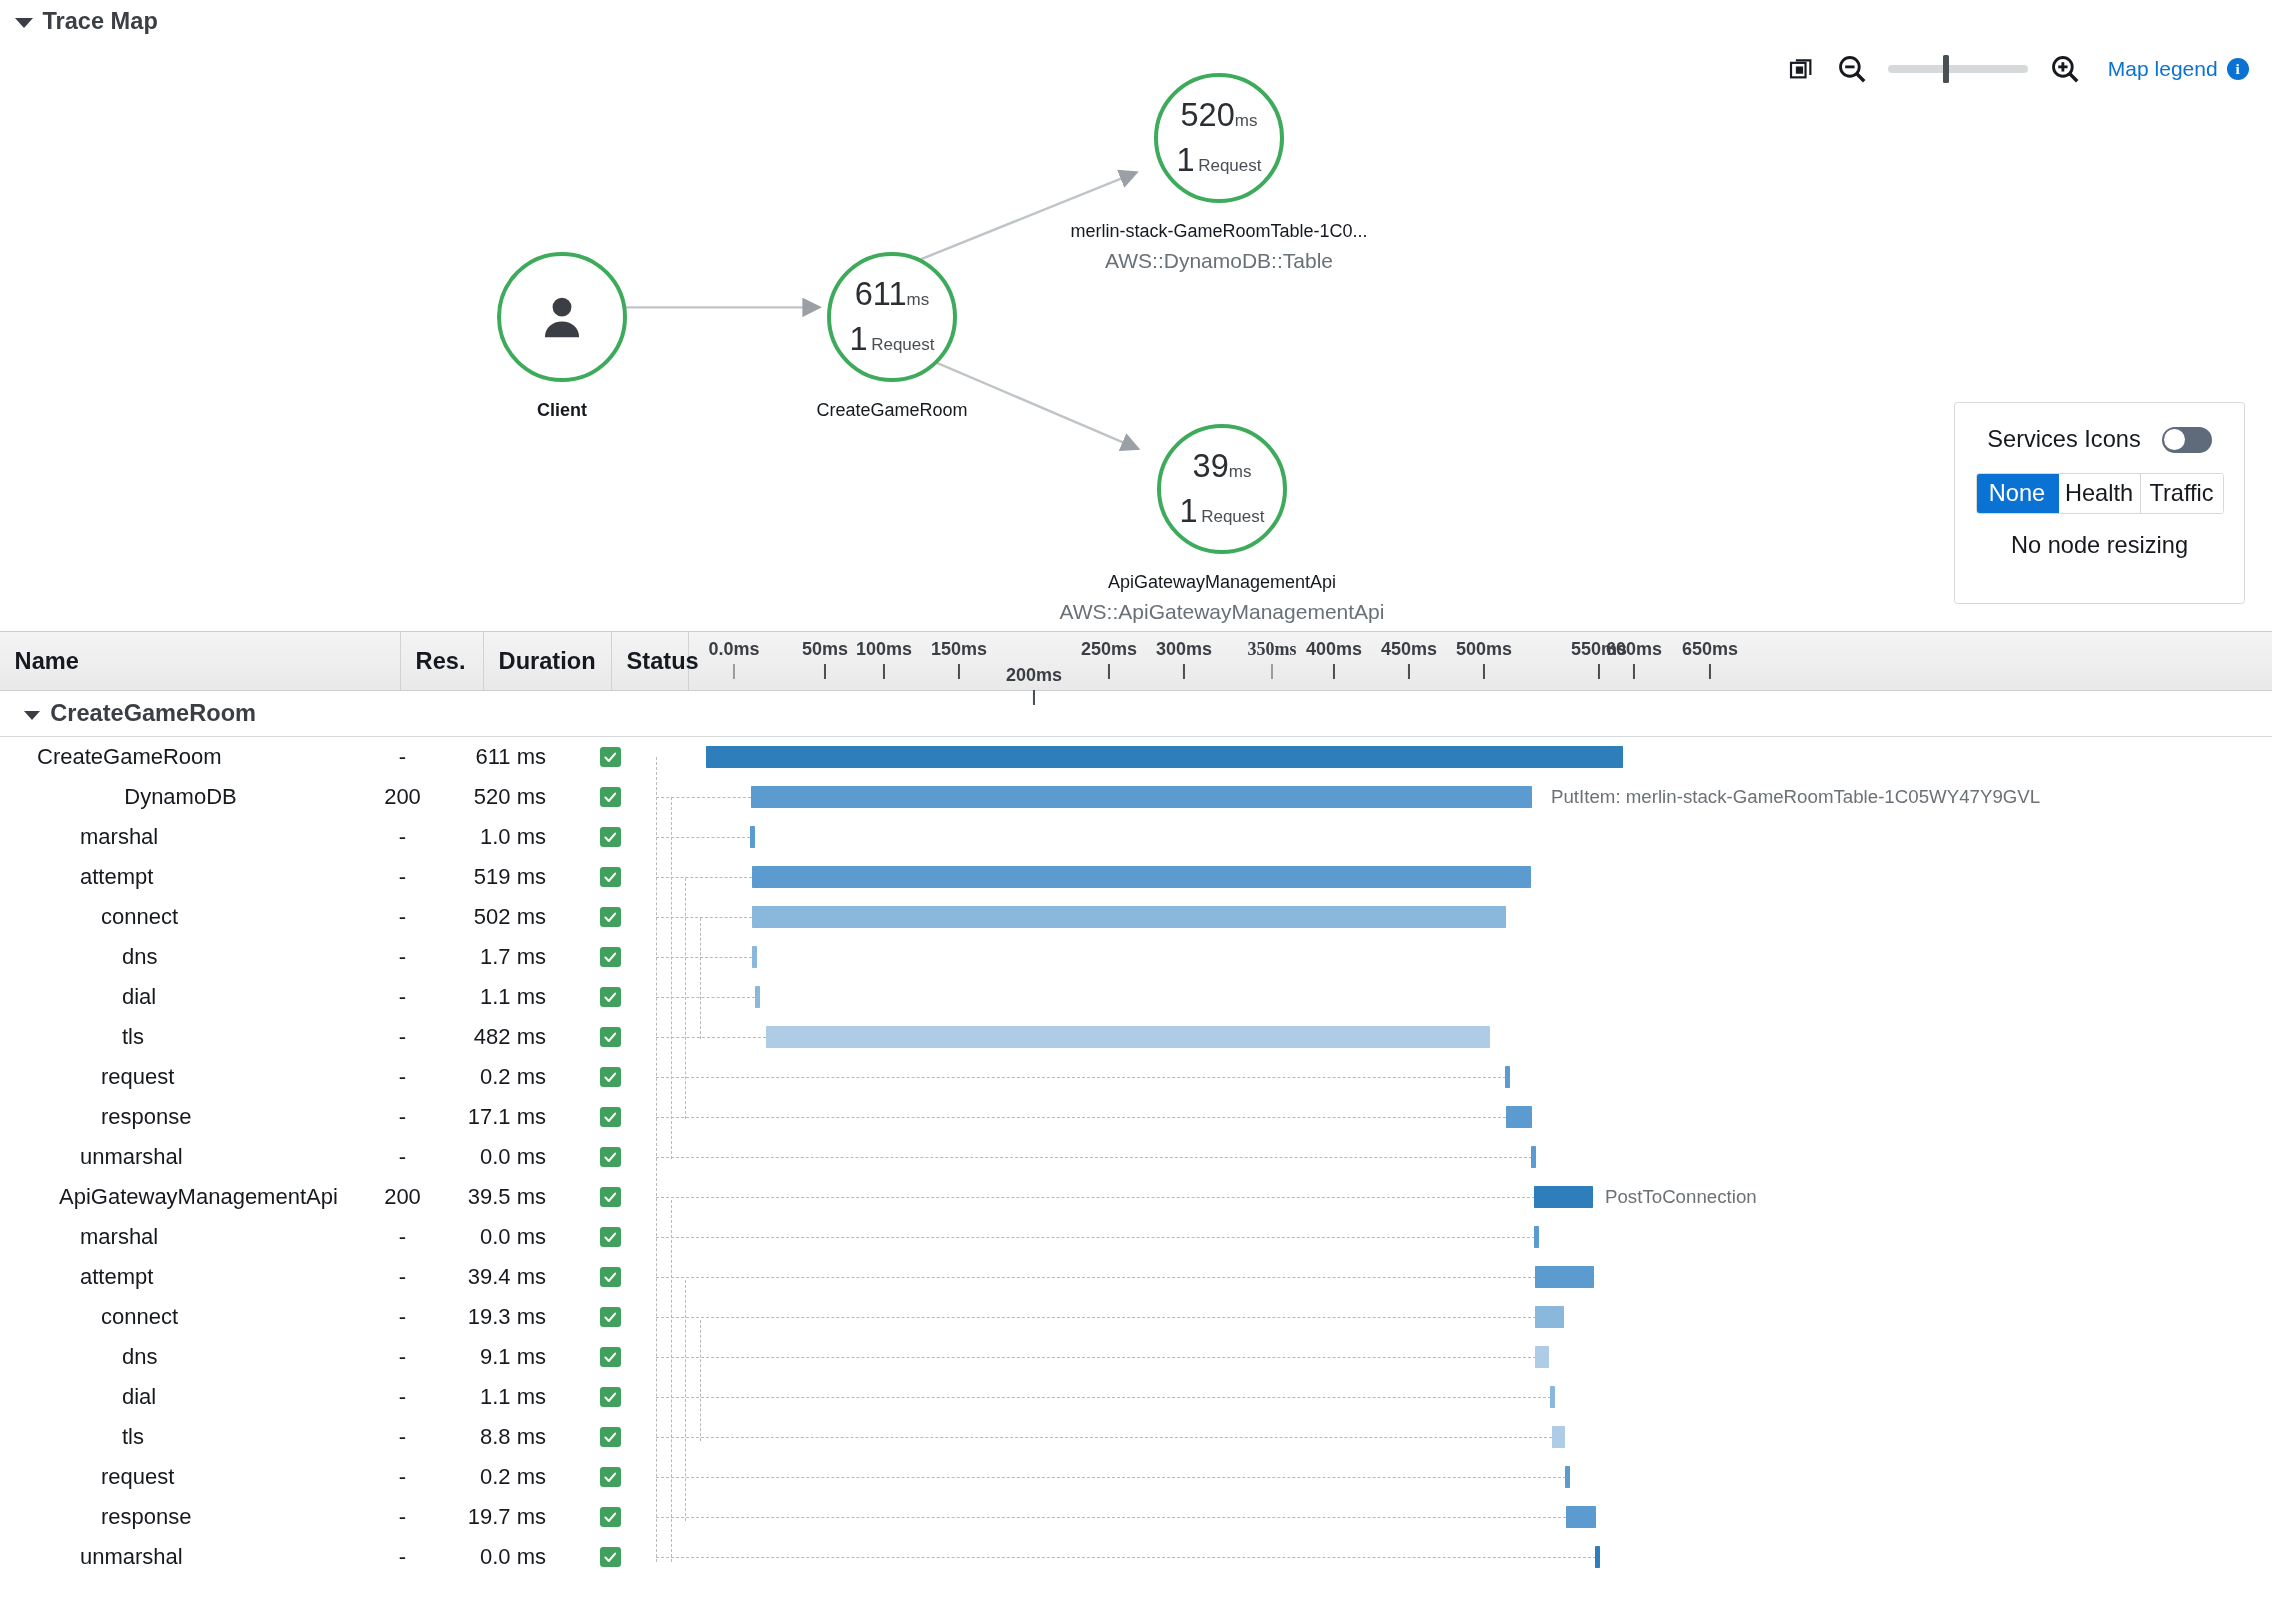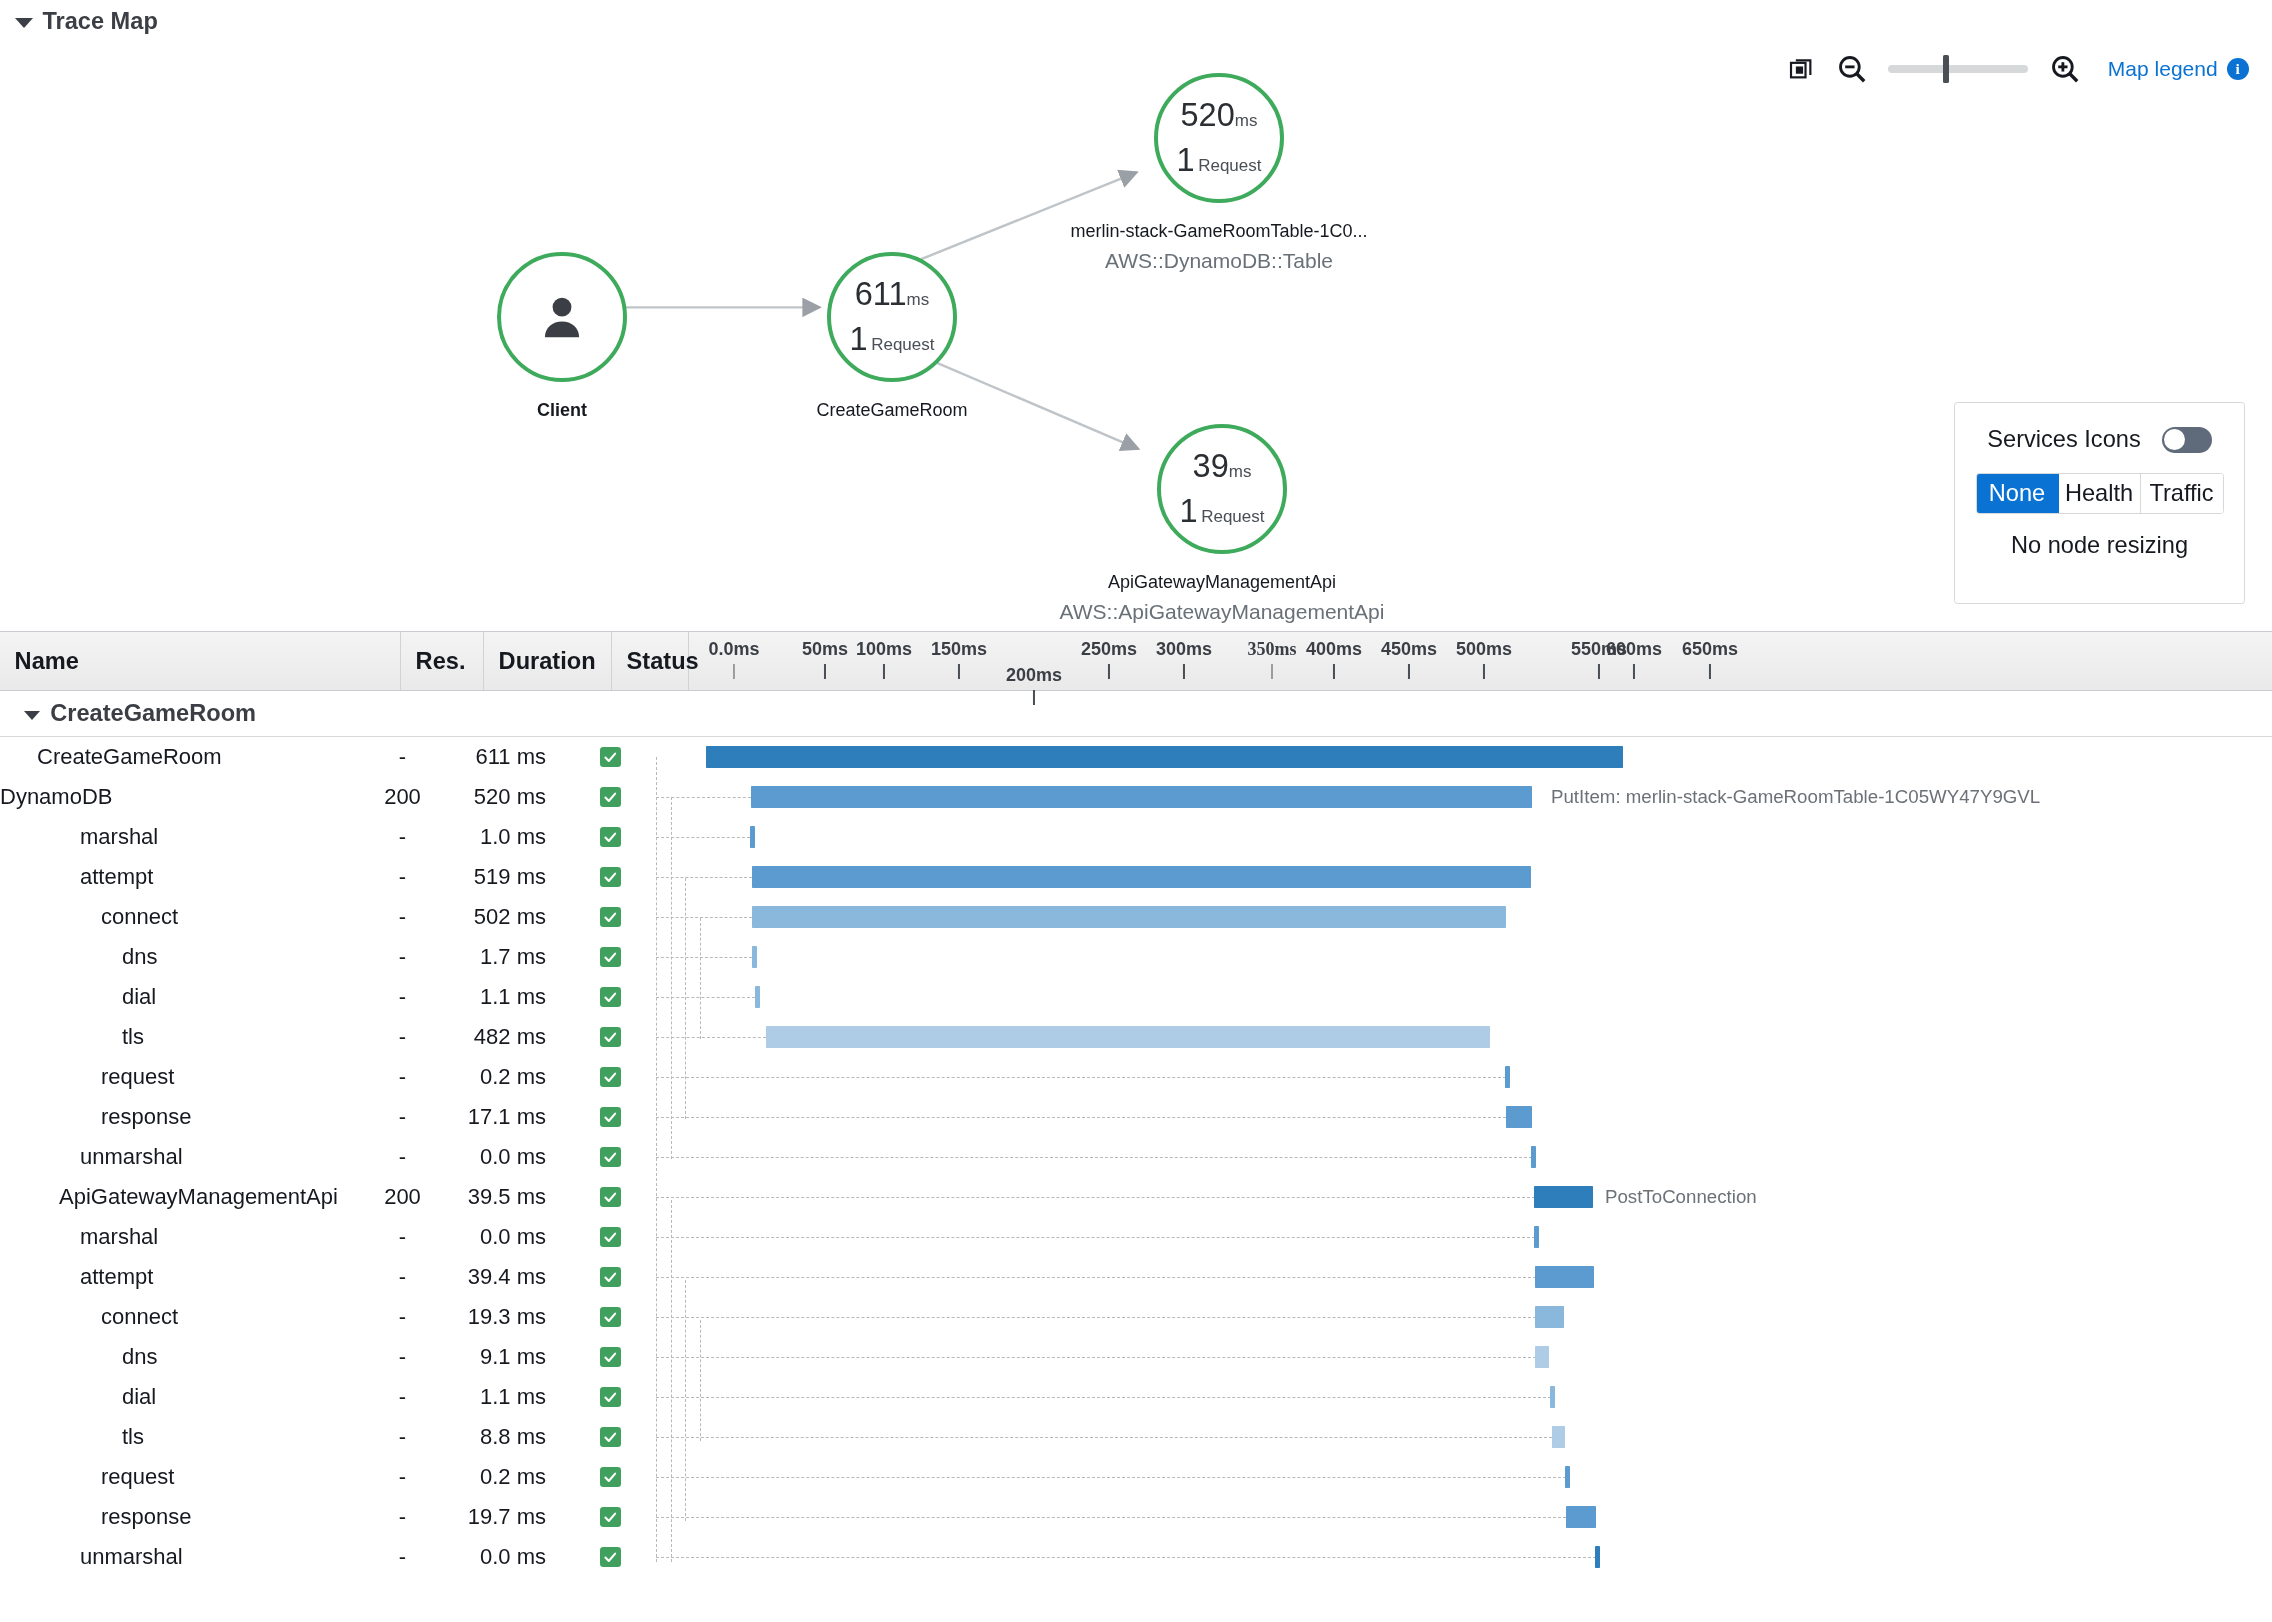--- a/index.html
+++ b/index.html
@@ -369,21 +369,21 @@
             <svg width="14.6" height="14.6" viewBox="0 0 24 24">
               <polyline points="4,12.5 9.5,18 20,6" fill="none" stroke="#fff" stroke-width="3.4" stroke-linecap="round" stroke-linejoin="round"></polyline>
             </svg>
           </span>
         </div>
         <div class="c-timeline">
           <div class="bar" style="left: 57px; width: 917px; background: rgb(46, 126, 187);"></div>
         </div>
       </div>
       <div class="row">
-        <div class="c-name" style="">DynamoDB</div>
+        <div class="c-name" style=" text-align: center;">DynamoDB</div>
         <div class="c-res">200</div>
         <div class="c-dur">520 ms</div>
         <div class="c-status">
           <span class="chk">
             <svg width="14.6" height="14.6" viewBox="0 0 24 24">
               <polyline points="4,12.5 9.5,18 20,6" fill="none" stroke="#fff" stroke-width="3.4" stroke-linecap="round" stroke-linejoin="round"></polyline>
             </svg>
           </span>
         </div>
         <div class="c-timeline">

